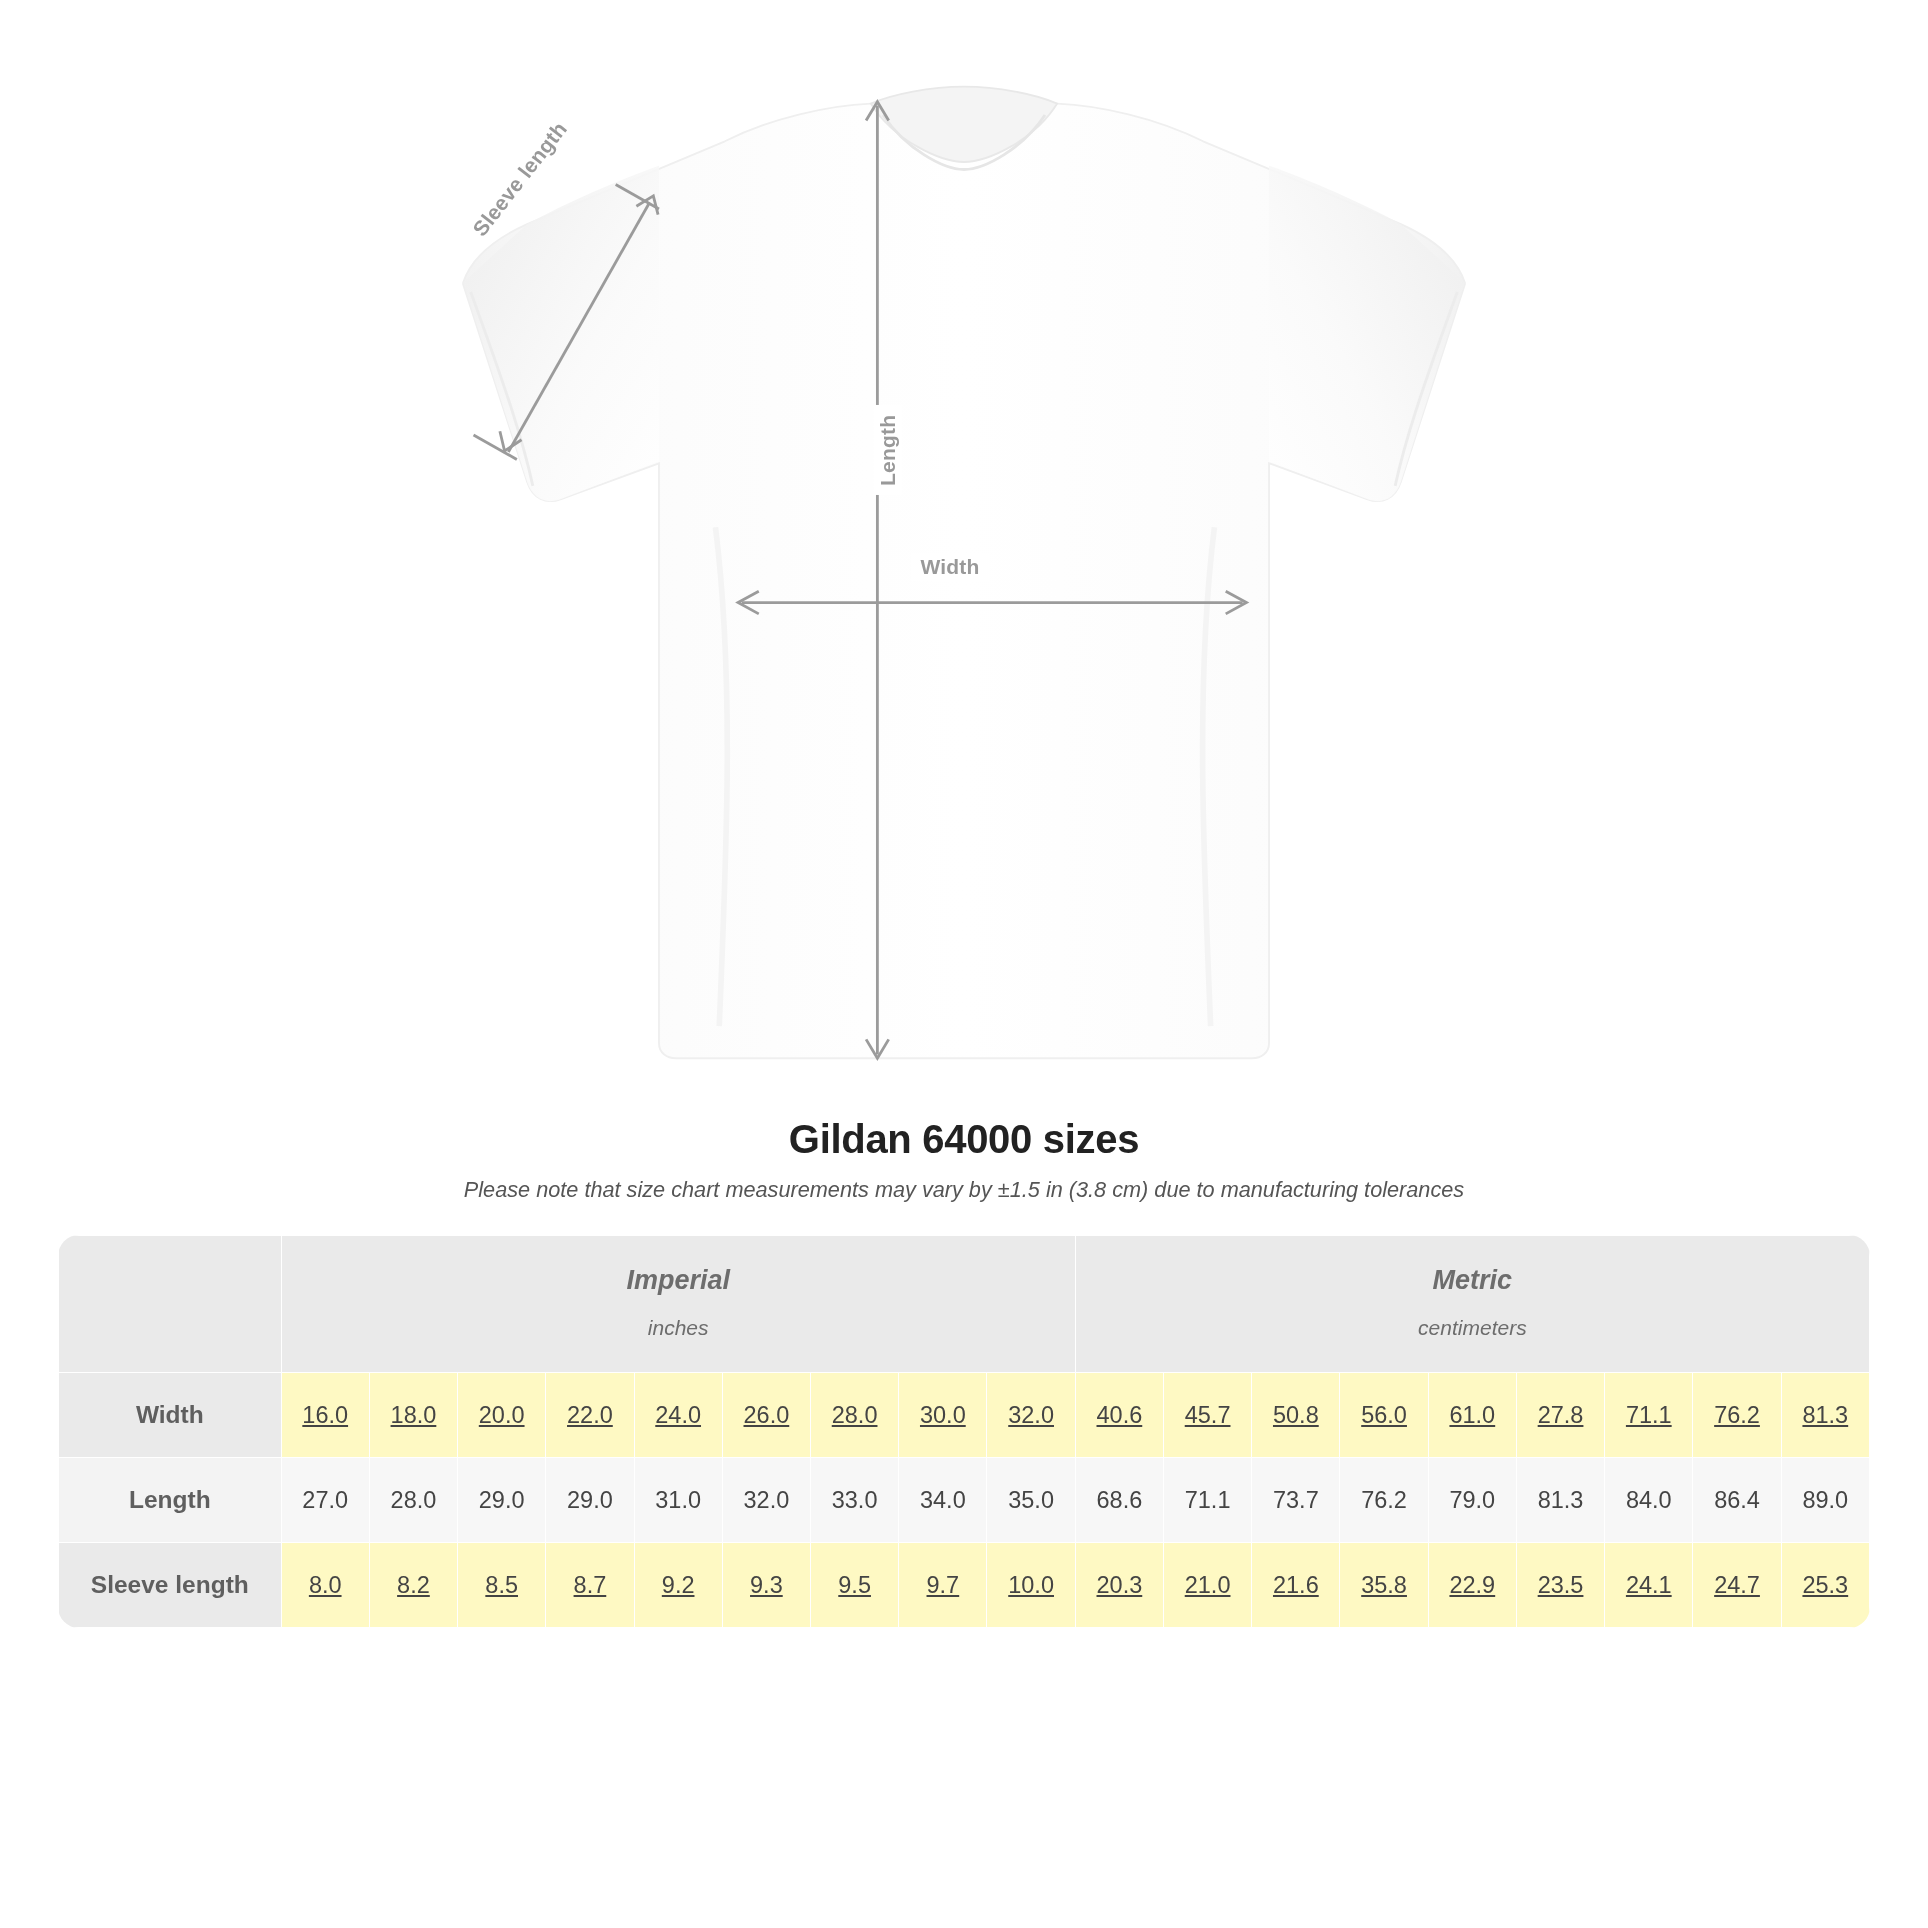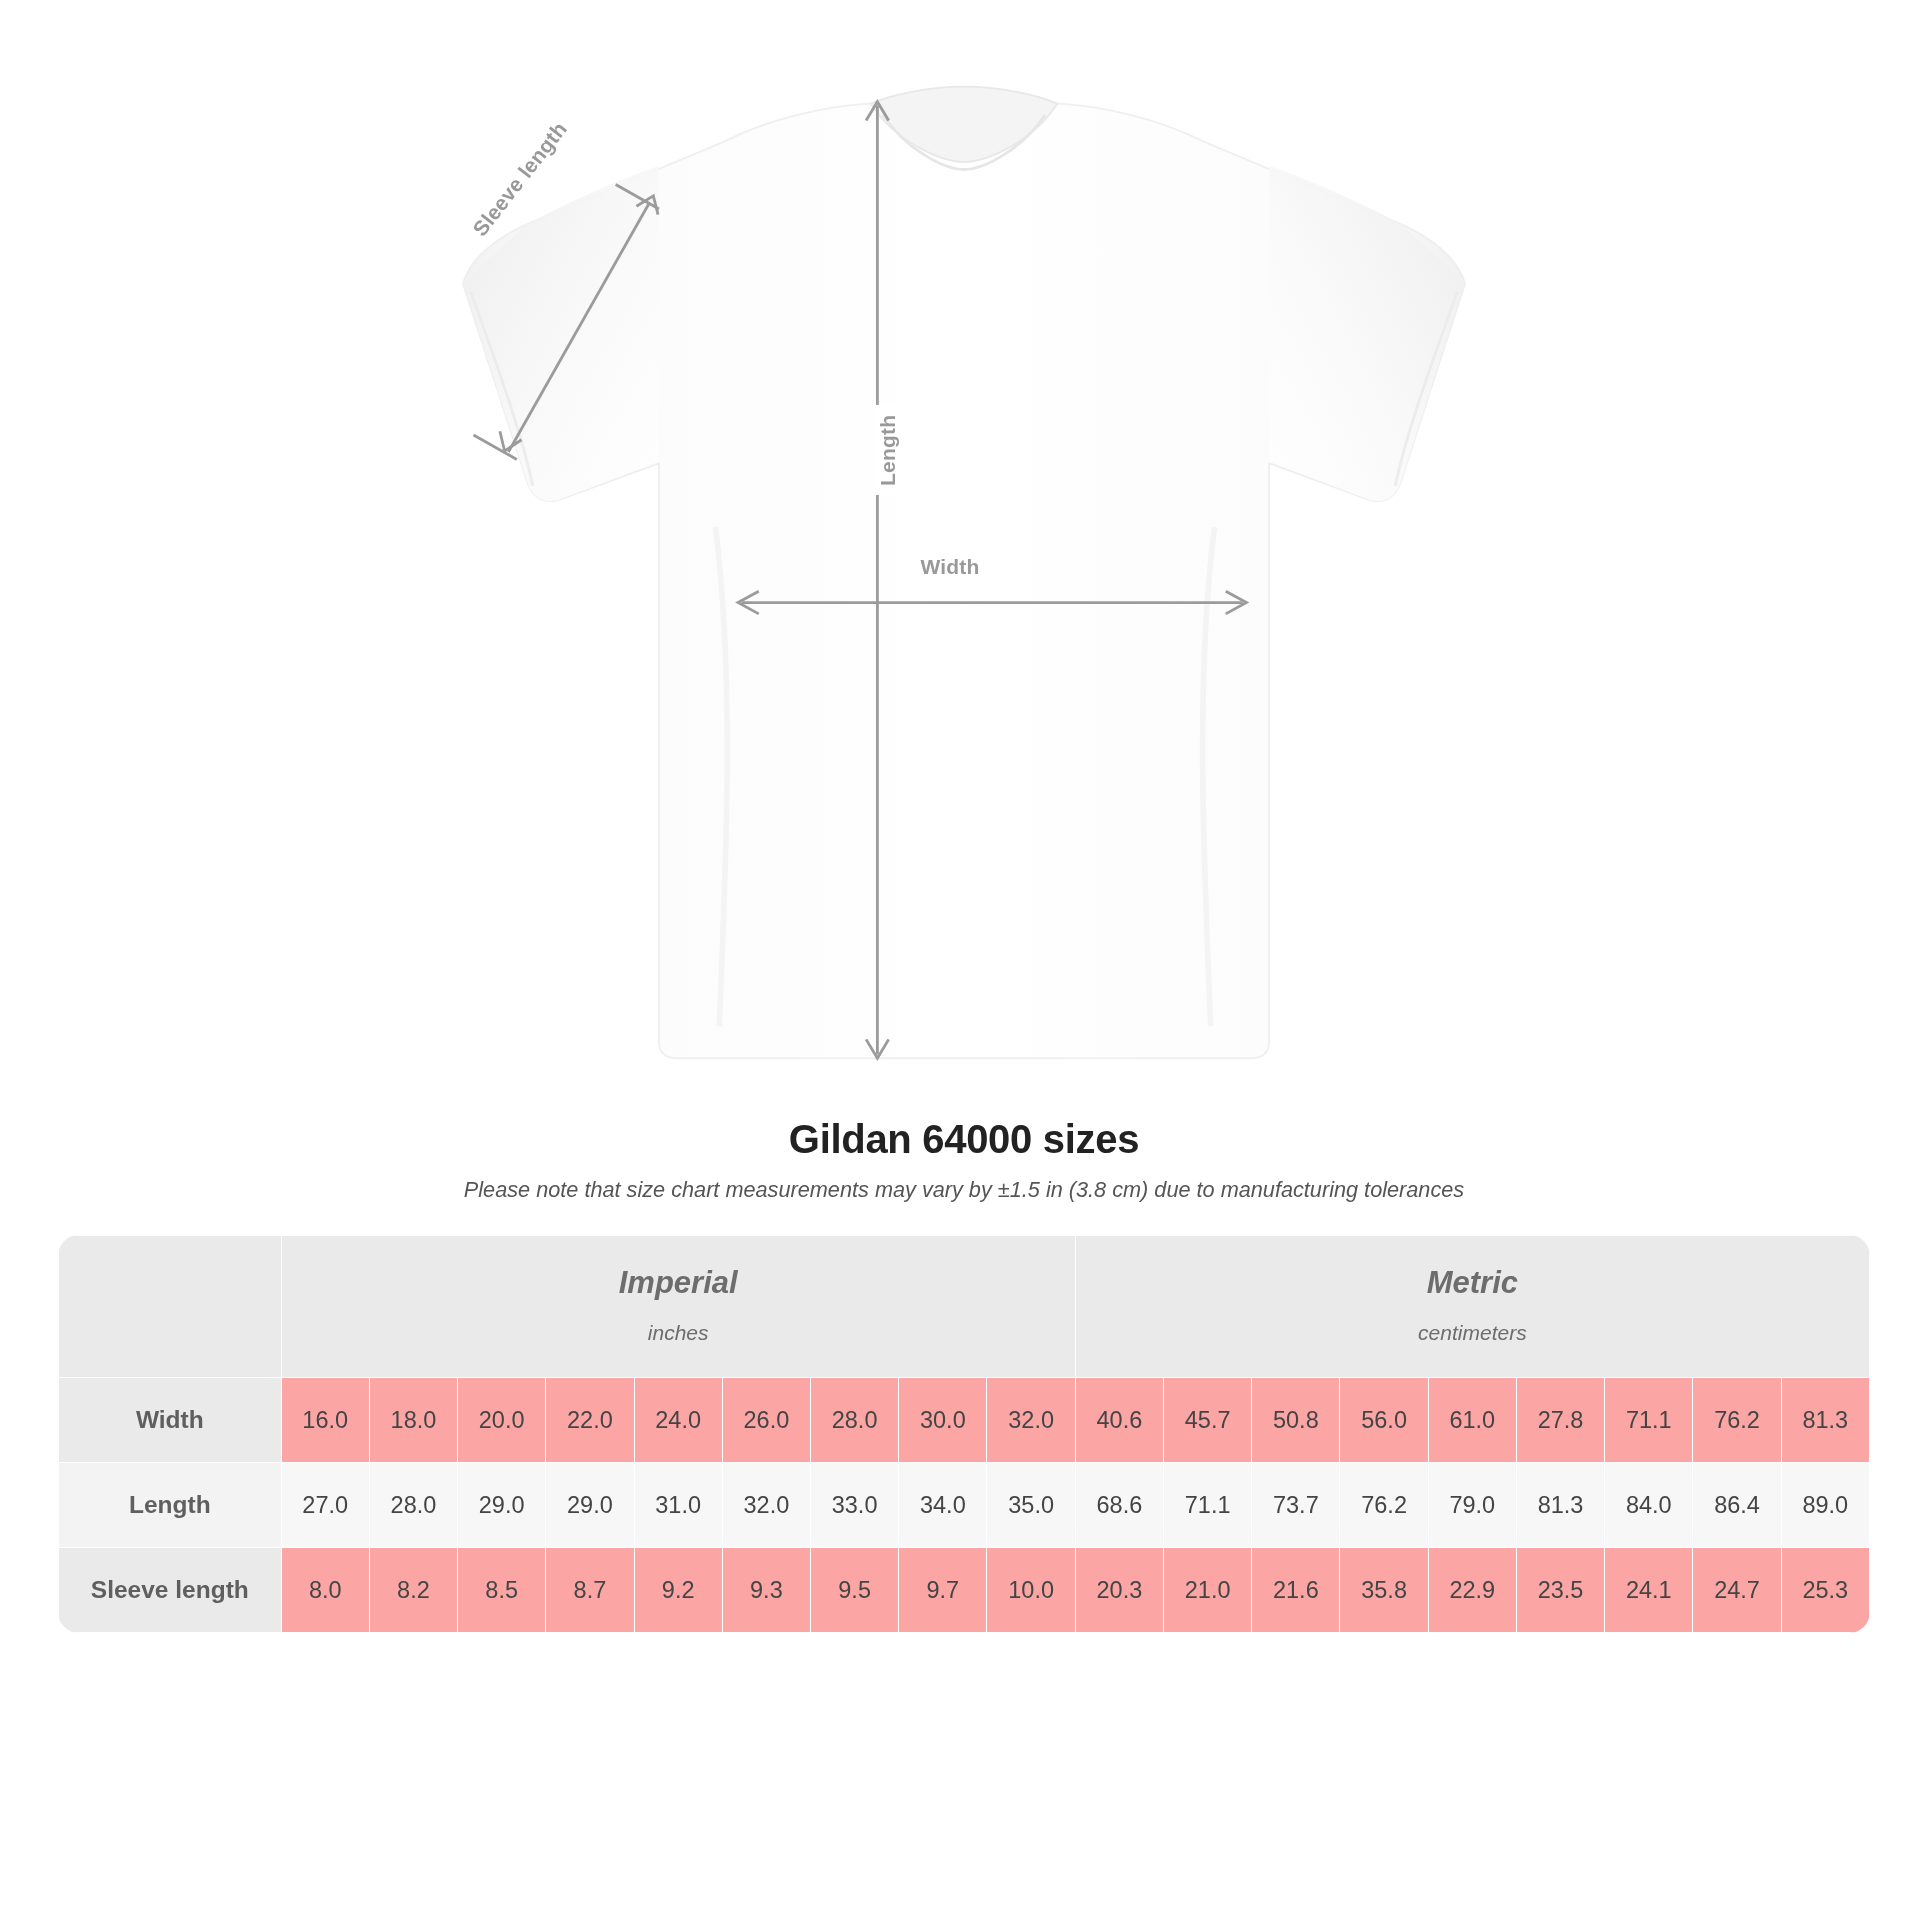--- a/index.html
+++ b/index.html
@@ -96,21 +96,21 @@
   table.size-table td, table.size-table th {
     border: 0.9px solid #ffffff;
     text-align: center;
     vertical-align: middle;
   }
   .unitgroup-cell {
     background: #eaeaea;
     padding: 28px 0 32px 0;
   }
   .unitgroup-title {
-    font-size: 31px;
+    font-size: 27px;
     font-style: italic;
     font-weight: bold;
     color: #6d6d6d;
     line-height: 1.25;
   }
   .unitgroup-sub {
     font-size: 21px;
     font-style: italic;
     color: #6d6d6d;
     margin-top: 19px;
@@ -129,21 +129,22 @@
     background: #ffffff;
   }
   .row-label {
     background: #eaeaea;
     color: #5f5f5f;
     font-weight: bold;
     font-size: 24.5px;
     padding: 28px 0;
   }
   tr.band-dark td.val {
-    background: #fca5a5;
+    background: #fef9c3;
+    text-decoration: underline;
   }
   tr.band-light td.val {
     background: #f7f7f7;
   }
   tr.band-light td.row-label {
     background: #f3f3f3;
   }
   td.val {
     color: #444444;
     font-size: 23.5px;

